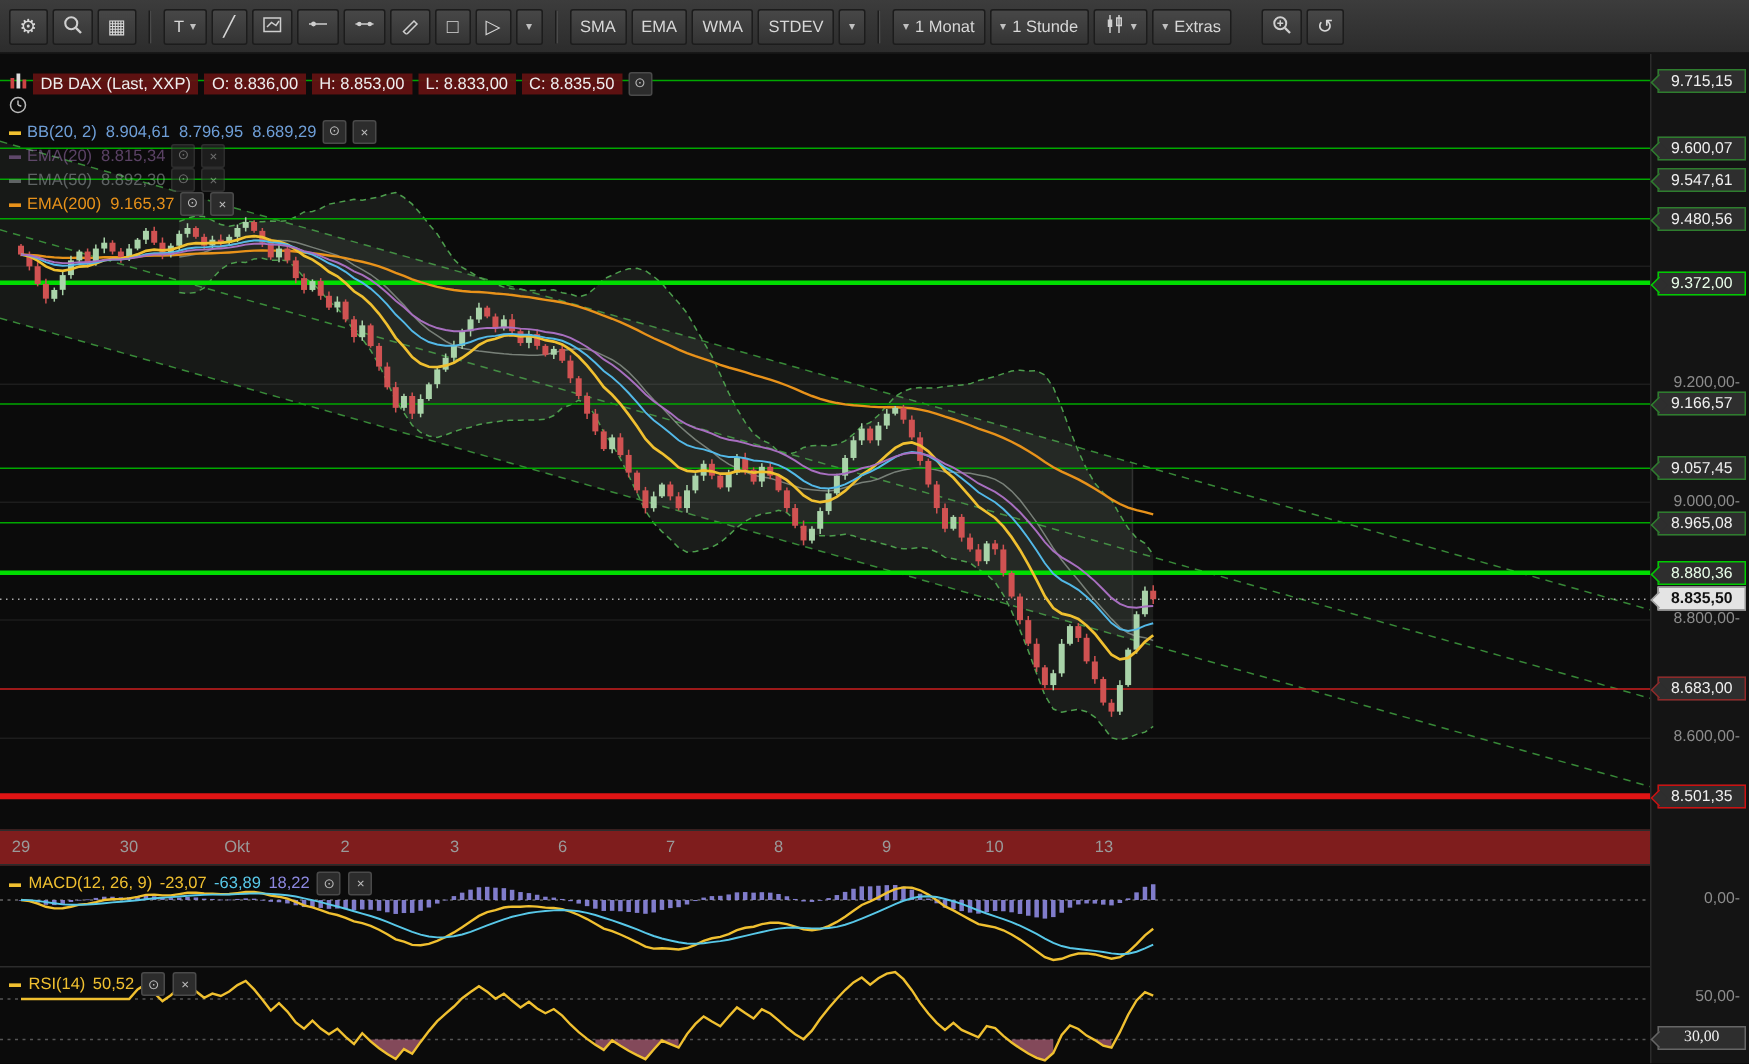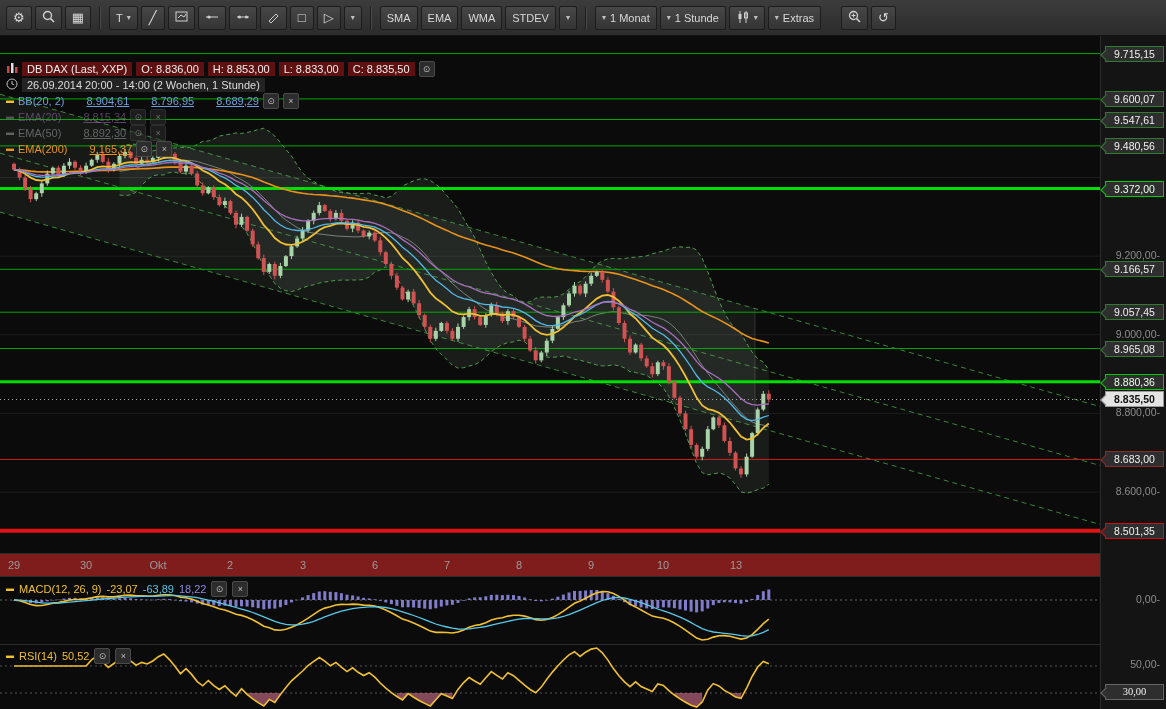--- a/index.html
+++ b/index.html
@@ -39,29 +39,29 @@
   .price-tag::before{content:"";position:absolute;left:-4.5px;top:3.5px;width:7px;height:7px;background:inherit;
     border-left:1px solid;border-bottom:1px solid;border-color:inherit;transform:rotate(45deg);}
   .t-green{border-color:#2e7d2e;}
   .t-green-bold{border-color:#00cc00;color:#eaffea;}
   .t-red{border-color:#8f2a2a;}
   .t-red-bold{border-color:#cc1111;}
   .t-last{background:#e4e4e4;color:#111;border-color:#9a9a9a;font-weight:bold;}
   .t-plain{border-color:#666;font-family:Liberation Serif, serif;}
 
   
-  .legend{position:absolute;top:25px;left:6px;z-index:6;}
+  .legend{position:absolute;top:12px;left:6px;z-index:6;}
   .lg-row{display:flex;align-items:center;gap:4px;height:15px;margin-bottom:1px;font-size:11px;}
   .chip{background:rgba(38,38,38,0.92);padding:1px 5px;color:#dcdcdc;}
   .chip-red{background:rgba(98,18,18,0.95);padding:1px 5px;color:#eeeeee;}
   .icon-box{display:inline-flex;width:14px;height:14px;background:#2c2c2c;border:1px solid #4a4a4a;
     border-radius:2px;align-items:center;justify-content:center;font-size:9px;color:#bbbbbb;cursor:pointer;}
   .swatch{font-size:8px;line-height:1;}
   .dim{opacity:.55;}
-  .val{margin-left:18px;text-decoration:underline;}
+  .val{margin-left:2px;}
   .ind-legend{position:absolute;top:3px;left:6px;z-index:6;display:flex;align-items:center;gap:5px;font-size:11px;}
 </style>
 </head>
 <body>
 
 <div class="stage">
 
   <div class="toolbar">
     <div class="tb-group">
       <button class="tb-btn">
@@ -492,21 +492,20 @@
         <span class="chip-red">L: 8.833,00</span>
         <span class="chip-red">C: 8.835,50</span>
         <span class="icon-box">⊙</span>
       </div>
       <div class="lg-row">
         <span><svg width="12" height="12">
               <circle cx="6" cy="6" r="5" fill="none" stroke="#bbb"></circle>
               <line x1="6" y1="6" x2="6" y2="3" stroke="#bbb"></line>
               <line x1="6" y1="6" x2="8.2" y2="6.8" stroke="#bbb"></line>
             </svg></span>
-        <span class="chip">26.09.2014 20:00 - 14:00 (2 Wochen, 1 Stunde)</span>
       </div>
       <div class="lg-row">
         <span class="swatch" style="color: rgb(240, 192, 48);">▬</span>
         <span style="color: rgb(111, 159, 216);">BB(20, 2)</span>
         <span class="val" style="color: rgb(111, 159, 216);">8.904,61</span>
         <span class="val" style="color: rgb(111, 159, 216);">8.796,95</span>
         <span class="val" style="color: rgb(111, 159, 216);">8.689,29</span>
         <span class="icon-box">⊙</span>
         <span class="icon-box">×</span>
       </div>

